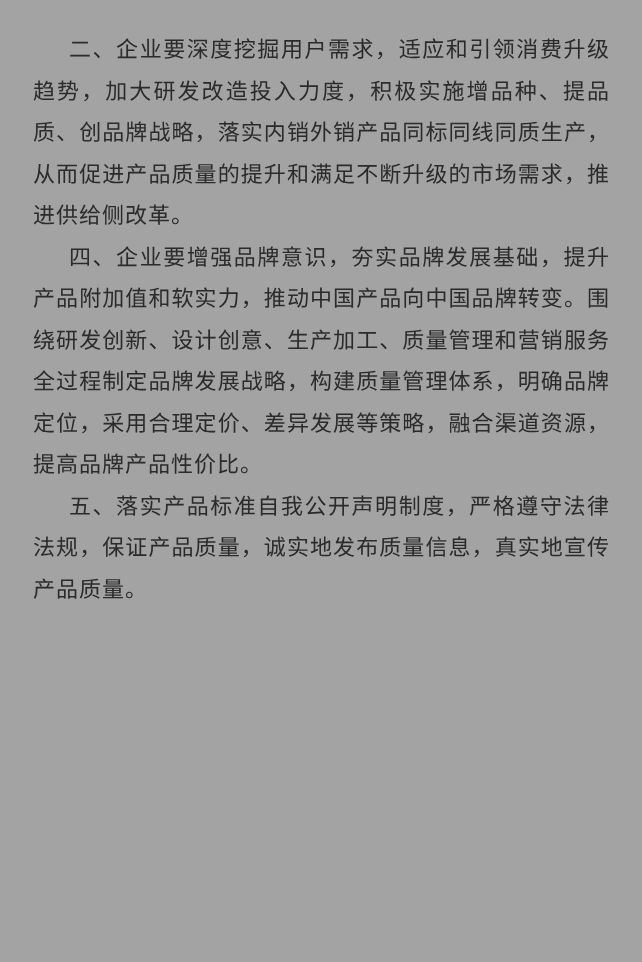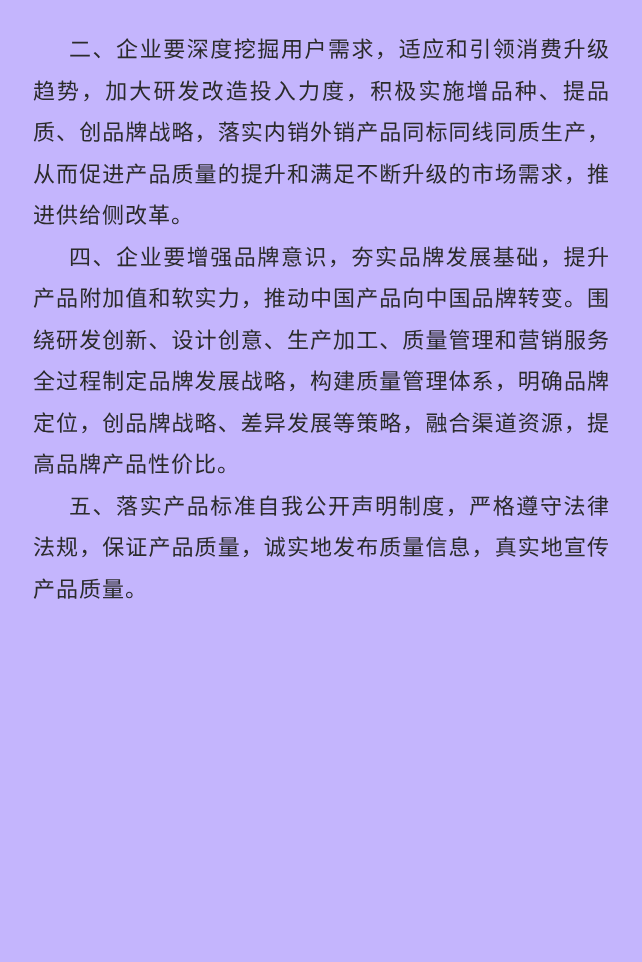--- a/index.html
+++ b/index.html
@@ -7,21 +7,21 @@
     html, body {
       margin: 0;
       padding: 0;
       background: #ffffff;
     }
     .page {
       position: relative;
       width: 642px;
       height: 962px;
       margin: 0 auto;
-      background: #c4b5fd;
+      background: #a3a3a3;
       box-sizing: border-box;
       padding: 29px 32px 0 33px;
       overflow: hidden;
     }
     
     .doc-body {
       width: 577px;
     }
     .doc-para {
       margin: 0;
@@ -38,16 +38,16 @@
       font-weight: 400;
       -webkit-font-smoothing: antialiased;
     }
   </style>
 </head>
 <body>
 
 <div class="page">
   <div class="doc-body">
     <p class="doc-para">二、企业要深度挖掘用户需求，适应和引领消费升级趋势，加大研发改造投入力度，积极实施增品种、提品质、创品牌战略，落实内销外销产品同标同线同质生产，从而促进产品质量的提升和满足不断升级的市场需求，推进供给侧改革。</p>
-    <p class="doc-para">四、企业要增强品牌意识，夯实品牌发展基础，提升产品附加值和软实力，推动中国产品向中国品牌转变。围绕研发创新、设计创意、生产加工、质量管理和营销服务全过程制定品牌发展战略，构建质量管理体系，明确品牌定位，创品牌战略、差异发展等策略，融合渠道资源，提高品牌产品性价比。</p>
+    <p class="doc-para">四、企业要增强品牌意识，夯实品牌发展基础，提升产品附加值和软实力，推动中国产品向中国品牌转变。围绕研发创新、设计创意、生产加工、质量管理和营销服务全过程制定品牌发展战略，构建质量管理体系，明确品牌定位，采用合理定价、差异发展等策略，融合渠道资源，提高品牌产品性价比。</p>
     <p class="doc-para">五、落实产品标准自我公开声明制度，严格遵守法律法规，保证产品质量，诚实地发布质量信息，真实地宣传产品质量。</p>
   </div>
 </div>
 
 </body></html>

